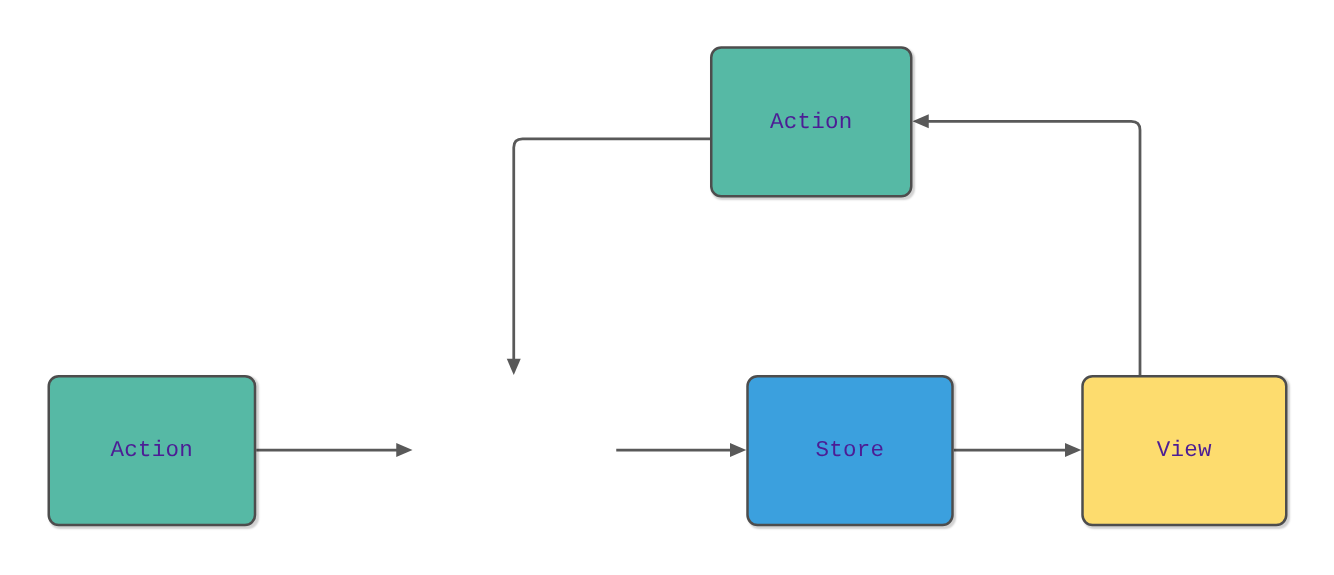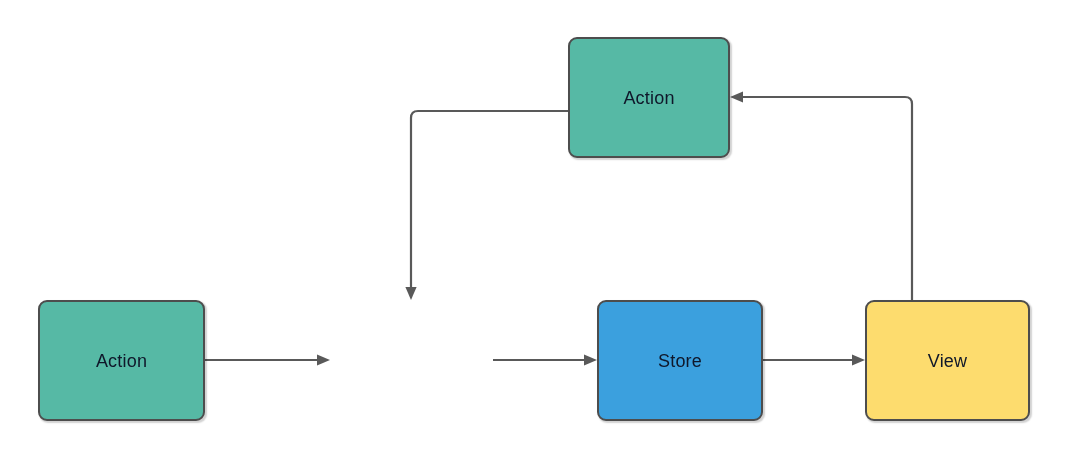--- a/index.html
+++ b/index.html
@@ -27,23 +27,23 @@
     box-sizing: border-box;
     border: 2.5px solid #4d4d4d;
     border-radius: 9px;
     display: flex;
     align-items: center;
     justify-content: center;
     box-shadow: 1.5px 1.5px 1.5px rgba(0,0,0,0.18);
     z-index: 2;
   }
   .node-label {
-    font-family: Liberation Sans, sans-serif;
+    font-family: Liberation Mono, monospace;
     font-size: 18px;
-    color: #0f172a;
+    color: #4c1d95;
     letter-spacing: 0.2px;
     line-height: 1;
     user-select: none;
     text-align: center;
   }
 </style>
 </head>
 <body>
 
 <div id="canvas">

